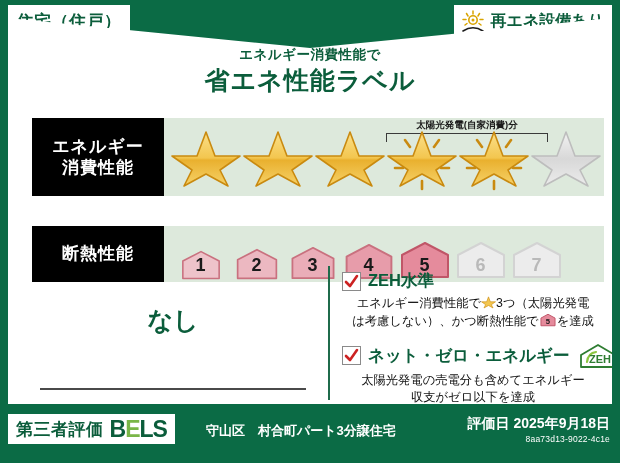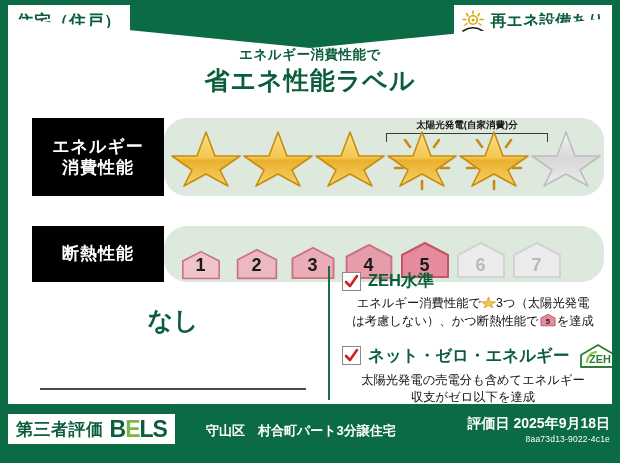--- a/index.html
+++ b/index.html
@@ -77,21 +77,20 @@
     line-height: 1.25;
     letter-spacing: 1px;
   }
   .row-energy .row-label { font-size: 17px; }
   .row-insul  .row-label { font-size: 17px; }
 
   .row-body {
     flex: 1 1 auto;
     background: #dde9dc;
     position: relative;
-    border-radius: 23px;
   }
 
   
   .stars {
     position: absolute; inset: 0;
     display: flex; align-items: center;
     padding-left: 6px;
   }
   .star { width: 72px; height: 68px; flex: 0 0 72px; position: relative; }
 

